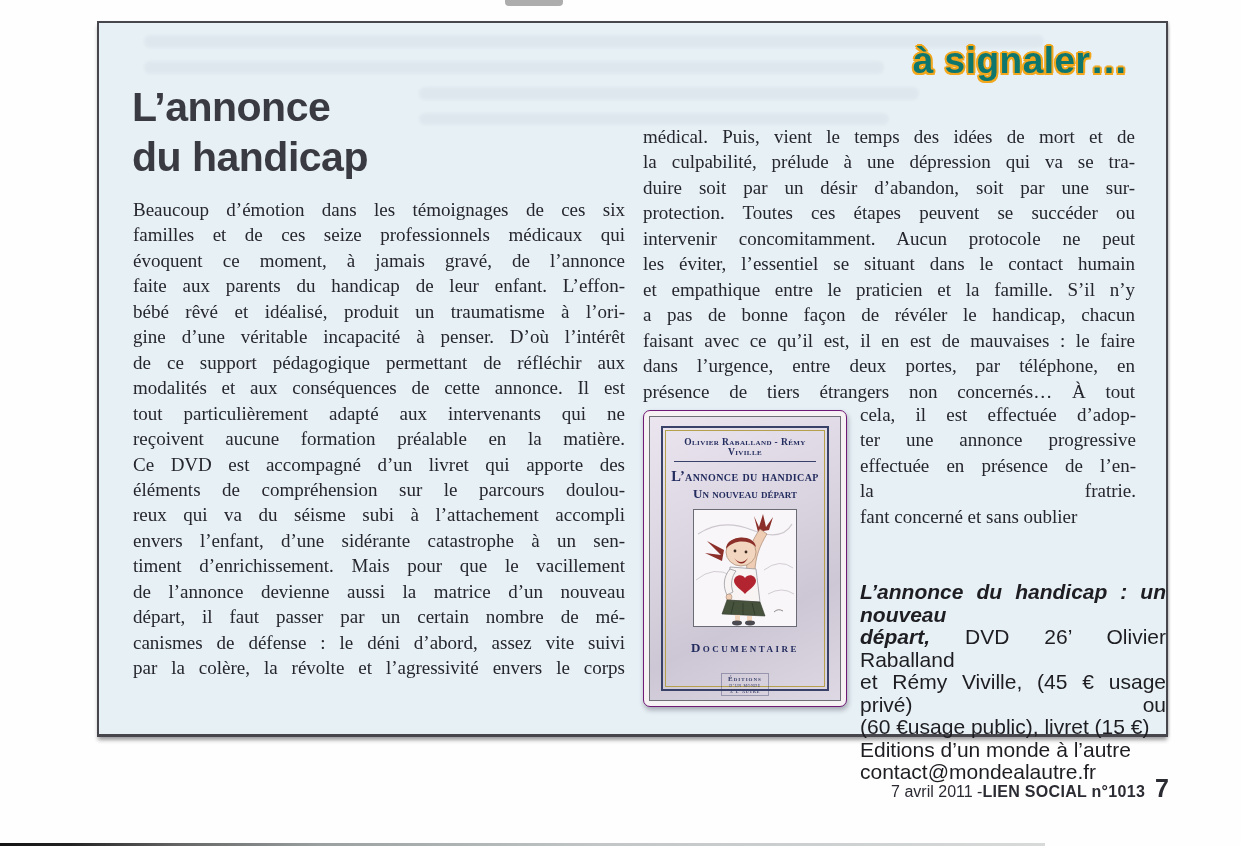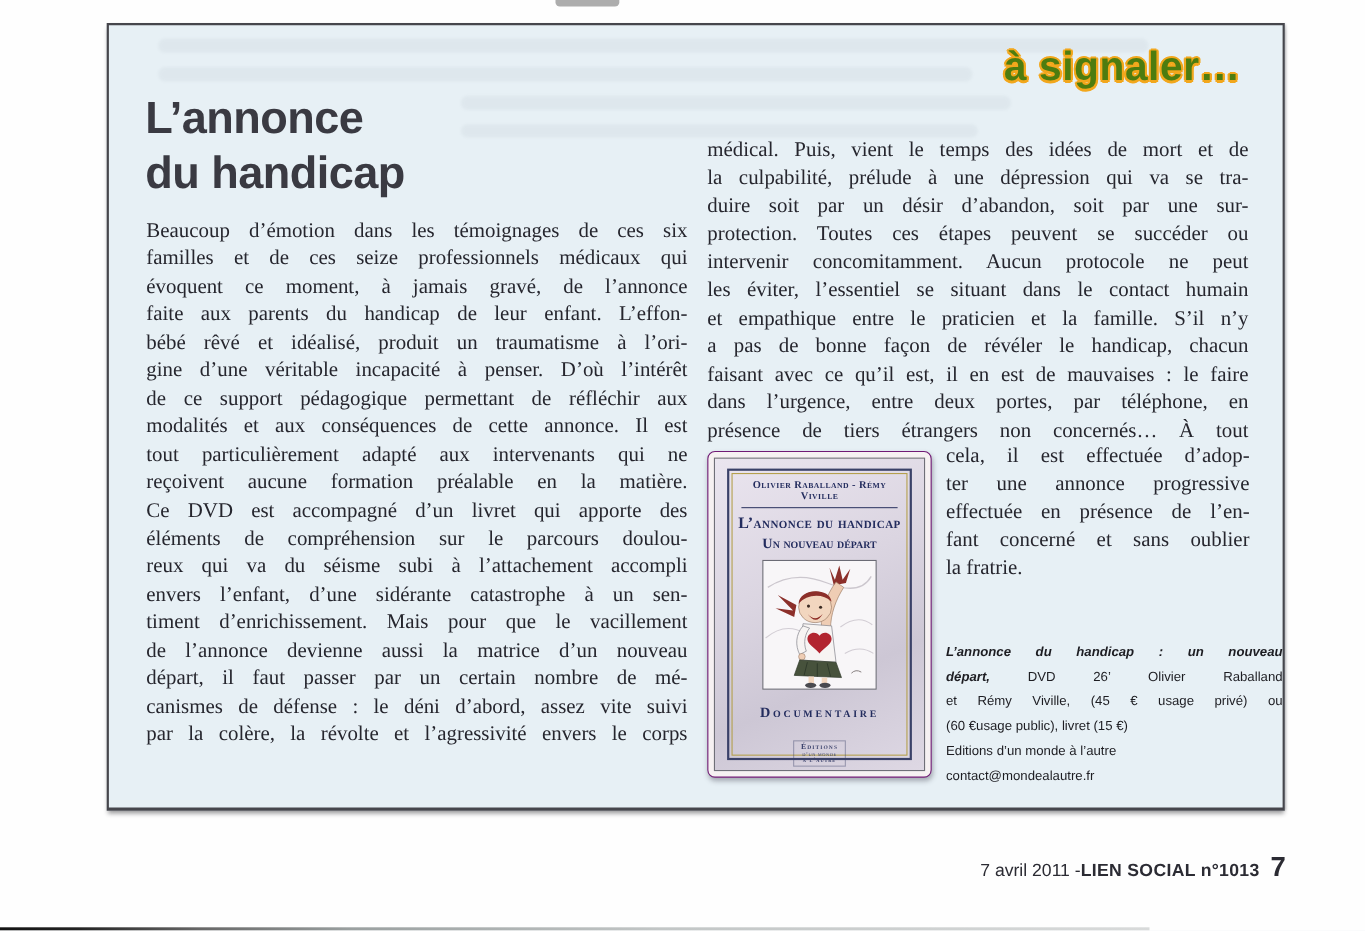--- a/index.html
+++ b/index.html
@@ -12,21 +12,21 @@
            box-shadow:0 4px 4px -1px rgba(40,40,45,.45), 2px 0 2px -1px rgba(40,40,45,.2); }
 
   
   .ghost { position:absolute; background:#73808f; opacity:.07; filter:blur(1.5px); border-radius:6px; }
 
   .smudge-top { position:absolute; left:505px; top:0; width:58px; height:6px; background:#6a6a6a; opacity:.55; border-radius:0 0 4px 4px; }
   .scan-strip { position:absolute; left:0; top:843px; width:1045px; height:3px;
                 background:linear-gradient(90deg,#141414 0px,#222 70px,#666 180px,#9aa0a0 320px,#c2c6c6 600px,#d8dada 1045px); }
 
   .signaler { position:absolute; right:113px; top:40px; font-size:37px; font-weight:bold; letter-spacing:.5px;
-              color:#4d7c0f;
+              color:#0f766e;
               text-shadow:-2px 0 0 #f2a71c, 2px 0 0 #f2a71c, 0 -2px 0 #f2a71c, 0 2px 0 #f2a71c,
                           -1.5px -1.5px 0 #f2a71c, 1.5px -1.5px 0 #f2a71c, -1.5px 1.5px 0 #f2a71c, 1.5px 1.5px 0 #f2a71c; }
 
   .article-title { position:absolute; left:132px; top:82px; font-size:41px; line-height:50px;
                    font-weight:600; color:#3a3a42; letter-spacing:-.5px; }
 
   .serifcol { font-family:"Liberation Serif", serif; font-size:19px; color:#26262e; }
   .serifcol .line { line-height:25.45px; text-align:justify; text-align-last:justify; overflow:hidden; }
   .col-left  { position:absolute; left:133px; top:197px; width:492px; }
   .col-right { position:absolute; left:643px; top:124px; width:492px; }
@@ -47,21 +47,21 @@
   .cover-title { font-variant:small-caps; font-weight:bold; font-size:14.5px; letter-spacing:.4px; margin-top:6px;text-align:right; }
   .cover-subtitle { font-variant:small-caps; font-weight:bold; font-size:13px; margin-top:1px; }
   .illus-box { margin-top:7px; width:104px; height:118px; background:#f8f6f8; border:1px solid #6b6b75; }
   .cover-genre { font-variant:small-caps; font-weight:bold; font-size:13px; letter-spacing:2.5px; margin-top:13px; }
   .cover-pub { margin-top:17px; text-align:center; color:#39406a; border:1px solid rgba(57,64,106,.4); padding:1px 6px; }
   .cover-pub .p1 { font-size:7px; font-weight:bold; letter-spacing:1px; font-variant:small-caps; }
   .cover-pub .p2 { font-size:5px; letter-spacing:.5px; font-variant:small-caps; }
   .cover-pub .p3 { font-size:6px; font-weight:bold; letter-spacing:.8px; font-variant:small-caps; }
 
   
-  .caption { position:absolute; left:860px; top:581px; width:306px; font-size:12px; line-height:22.5px; color:#1d1d22; }
+  .caption { position:absolute; left:860px; top:581px; width:306px; font-size:21px; line-height:22.5px; color:#1d1d22; }
   .caption .just { text-align:justify; text-align-last:justify; }
   .bi { font-weight:bold; font-style:italic; }
   .cap-line { text-align:left; }
 
   .footer { position:absolute; right:72px; top:774px; display:flex; align-items:baseline; color:#2b2b33; }
   .footer .f-date { font-size:16px; }
   .footer .f-mag { font-size:16px; font-weight:bold; letter-spacing:.3px; }
   .footer .f-page { font-size:25px; font-weight:bold; margin-left:10px; }
 </style>
 </head>
@@ -116,22 +116,22 @@
     <div class="line">a pas de bonne façon de révéler le handicap, chacun</div>
     <div class="line">faisant avec ce qu’il est, il en est de mauvaises : le faire</div>
     <div class="line">dans l’urgence, entre deux portes, par téléphone, en</div>
     <div class="line">présence de tiers étrangers non concernés… À tout</div>
   </div>
 
 <div class="serifcol col-wrap">
     <div class="line">cela, il est effectuée d’adop-</div>
     <div class="line">ter une annonce progressive</div>
     <div class="line">effectuée en présence de l’en-</div>
+    <div class="line">la fratrie.</div>
     <div class="line">fant concerné et sans oublier</div>
-    <div class="line">la fratrie.</div>
   </div>
 
 <div class="dvd-wrap">
   <div class="dvd-cover">
     <div class="cover-frame">
       <div class="cover-inner">
         <div class="cover-authors">Olivier Raballand - Rémy Viville</div>
         <div class="cover-title">L’annonce du handicap</div>
         <div class="cover-subtitle">Un nouveau départ</div>
         <div class="illus-box">

